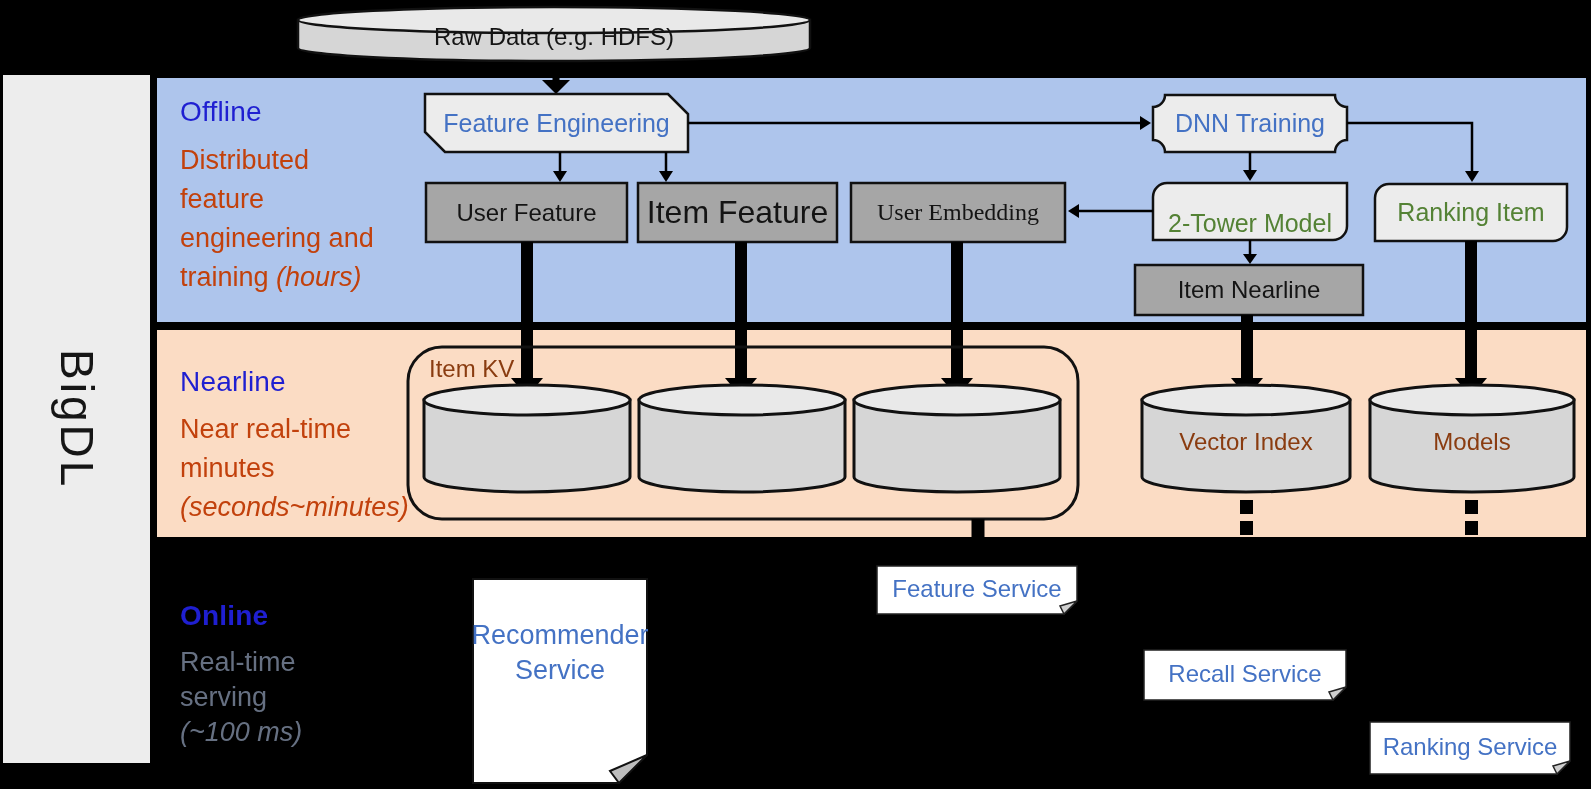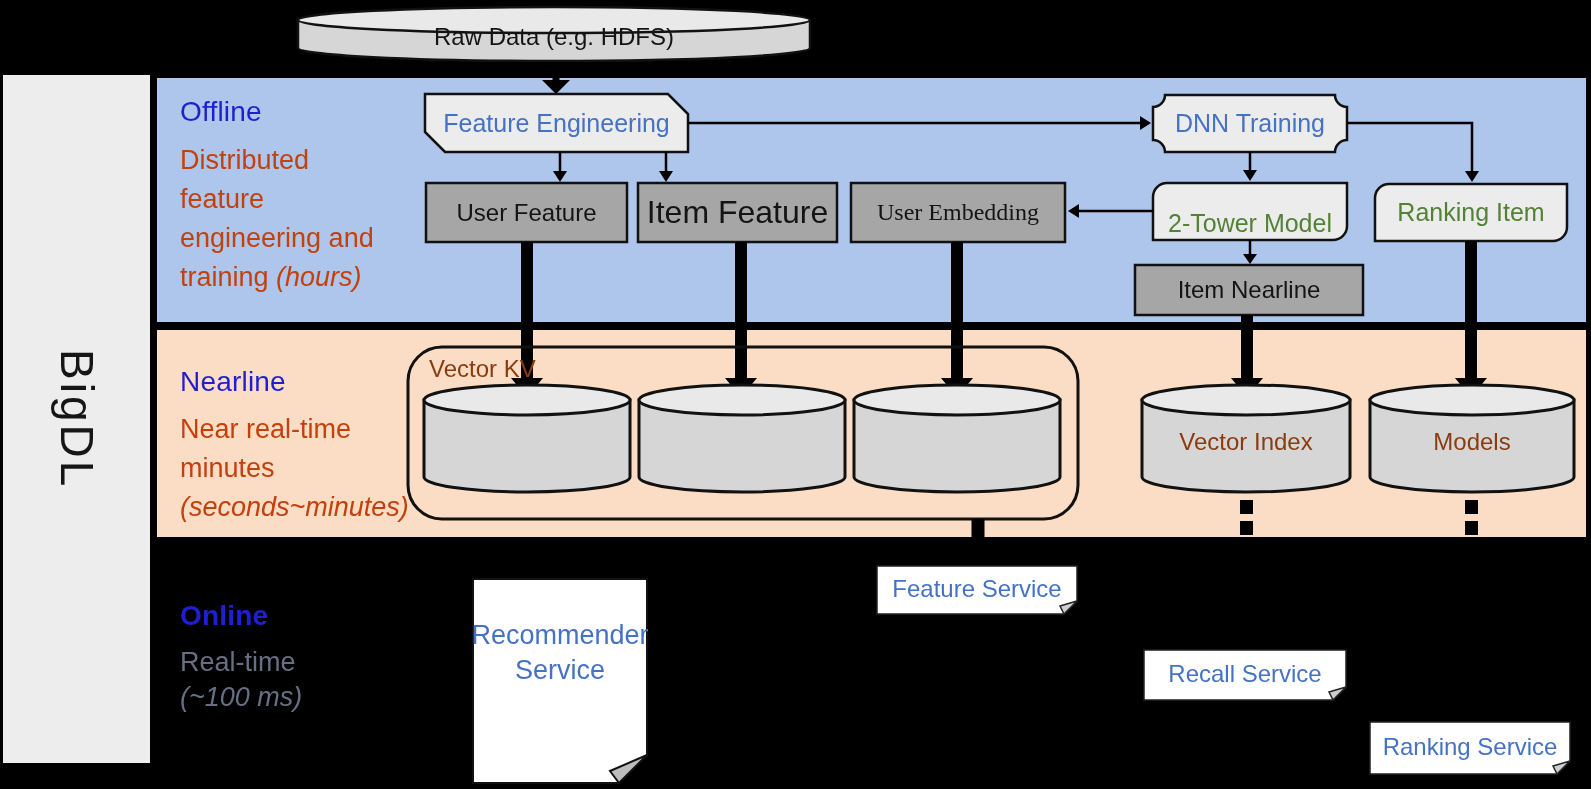--- a/index.html
+++ b/index.html
@@ -189,26 +189,27 @@
 <div class="lbl txt green" style="left:1375px;top:184px;width:192px;height:57px;font-size:25px;">Ranking Item</div>
 <div class="lbl txt black-t" style="left:1135px;top:265px;width:228px;height:50px;font-size:24px;">Item Nearline</div>
 
 <div class="title txt" style="left:180px;top:366px;">Nearline</div>
 <div class="desc txt" style="left:180px;top:410px;width:270px;">
   <div>Near real-time</div>
   <div>minutes</div>
   <div class="it">(seconds~minutes)</div>
 </div>
 
-<div class="lbl txt brown left" style="left:429px;top:354px;width:140px;height:30px;font-size:24px;">Vector KV</div>
+<div class="lbl txt brown left" style="left:429px;top:354px;width:140px;height:30px;font-size:24px;">Item KV</div>
 <div class="lbl txt brown" style="left:1142px;top:420px;width:208px;height:44px;font-size:24px;">Vector Index</div>
 <div class="lbl txt brown" style="left:1370px;top:420px;width:204px;height:44px;font-size:24px;">Models</div>
 
 <div class="title txt" style="left:180px;top:600px;font-weight:700;">Online</div>
 <div class="desc txt" style="left:180px;top:645px;width:250px;line-height:35px;color:#667082;">
   <div>Real-time</div>
+  <div>serving</div>
   <div class="it">(~100 ms)</div>
 </div>
 
 <div class="lbl txt blue" style="left:473px;top:608px;width:174px;height:90px;font-size:27px;line-height:1.3;">Recommender Service</div>
 <div class="lbl txt blue" style="left:877px;top:566px;width:200px;height:45px;font-size:24px;">Feature Service</div>
 <div class="lbl txt blue" style="left:1144px;top:650px;width:202px;height:47px;font-size:24px;">Recall Service</div>
 <div class="lbl txt blue" style="left:1370px;top:722px;width:200px;height:49px;font-size:24px;">Ranking Service</div>
 
 </body></html>

